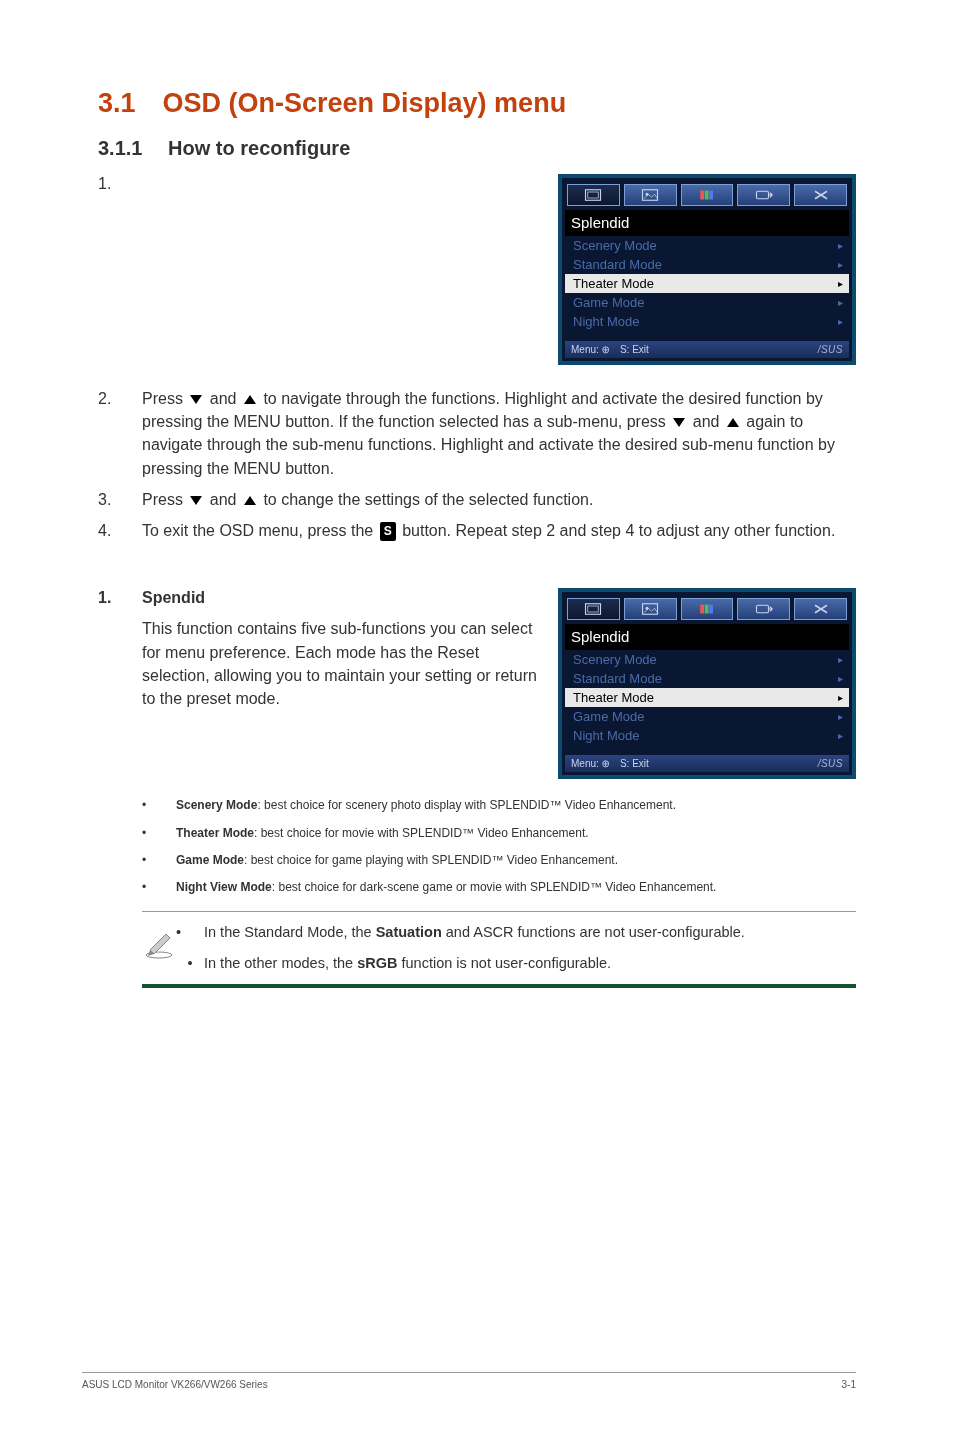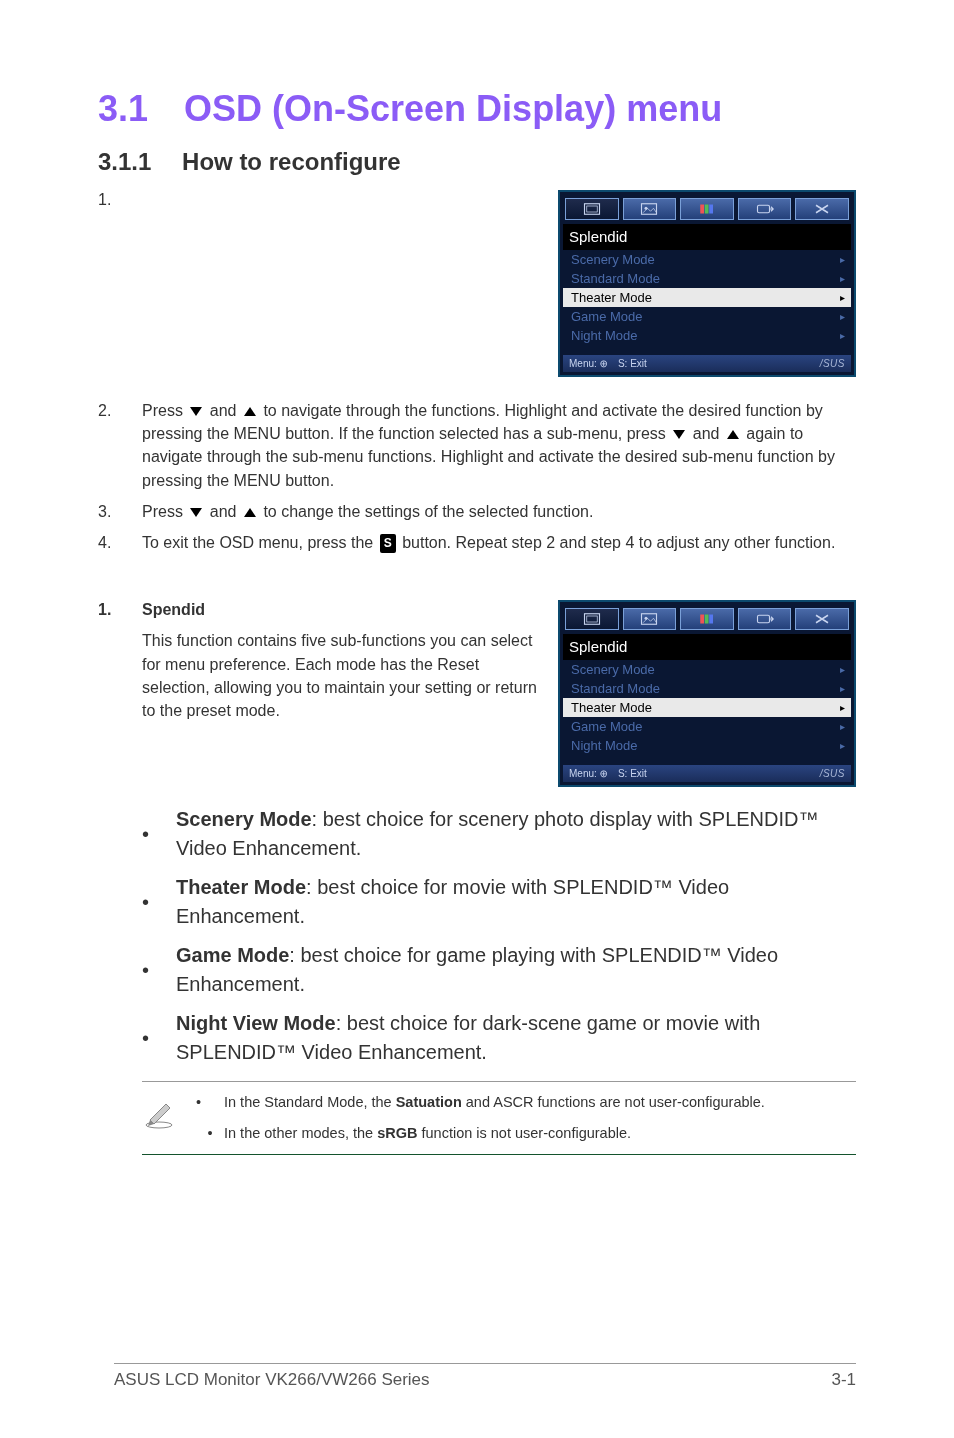--- a/index.html
+++ b/index.html
@@ -6,62 +6,61 @@
   body {
     width: 954px;
     height: 1438px;
     background: #fff;
     font-family: Arial, Helvetica, sans-serif;
     color: #333;
     padding: 88px 98px 40px 98px;
     position: relative;
   }
   h1.section-title {
-    font-size: 36px;
+    font-size: 27px;
     font-weight: bold;
     margin-bottom: 18px;
-    color: #8b5cf6;
+    color: #c2410c;
   }
   h2.subsection {
-    font-size: 24px;
+    font-size: 20px;
     font-weight: bold;
     margin-bottom: 12px;
     color: #333;
   }
   .row { display: flex; gap: 20px; align-items: flex-start; }
   .col-text { flex: 1; }
   .num-list { list-style: none; }
   .num-list > li { display: flex; margin-bottom: 8px; line-height: 1.45; font-size: 16px; }
   .num-list > li .num { width: 44px; flex-shrink: 0; }
   .num-list > li .body { flex: 1; }
   .bullet-list { list-style: none; margin-left: 44px; }
-  .bullet-list > li { display: flex; margin-bottom: 10px; line-height: 1.45; font-size: 20px; align-items: center; }
+  .bullet-list > li { display: flex; margin-bottom: 10px; line-height: 1.45; font-size: 12px; align-items: center; }
   .bullet-list > li::before { content: "•"; width: 34px; flex-shrink: 0; }
   .note-box {
     border-top: 1px solid #999;
-    border-bottom: 1px solid #14532d;
+    border-bottom: 4px solid #14532d;
     margin: 14px 0 0 44px;
     padding: 10px 0;
     display: flex;
-    gap: 20px;
     align-items: flex-start;
   }
   .note-icon { flex-shrink: 0; margin-top: 4px; }
   .note-bullets { list-style: none; flex: 1; }
   .note-bullets > li { display: flex; font-size: 14.5px; line-height: 1.45; margin-bottom: 10px; }
   .note-bullets > li:last-child { margin-bottom: 0; text-align: center; }
   .note-bullets > li::before { content: "•"; width: 28px; flex-shrink: 0; }
   .footer {
     position: absolute;
-    left: 114px; right: 98px; bottom: 48px;
+    left: 82px; right: 98px; bottom: 48px;
     border-top: 1px solid #999;
     padding-top: 6px;
     display: flex;
     justify-content: space-between;
-    font-size: 17px;
+    font-size: 10px;
     color: #555;
   }
   .tri-down, .tri-up {
     display: inline-block;
     vertical-align: middle;
     width: 0; height: 0;
     margin: 0 3px;
   }
   .tri-down { border-left: 6px solid transparent; border-right: 6px solid transparent; border-top: 9px solid #000; }
   .tri-up   { border-left: 6px solid transparent; border-right: 6px solid transparent; border-bottom: 9px solid #000; }
@@ -70,21 +69,21 @@
     background: #000; color: #fff;
     font-weight: bold; font-size: 12px;
     padding: 1px 4px; border-radius: 2px;
     vertical-align: middle; margin: 0 2px;
   }
 
   
   .osd {
     width: 298px;
     background: #0a1733;
-    border: 2px solid #0c4a6e;
+    border: 4px solid #0c4a6e;
     padding: 3px;
     flex-shrink: 0;
     font-size: 12px;
     margin-top: 2px;
   }
   .osd-tabs { display: flex; gap: 4px; padding: 3px 2px 4px 2px; }
   .osd-tab {
     flex: 1;
     height: 22px;
     background: linear-gradient(#4a6aa8, #24407a);

